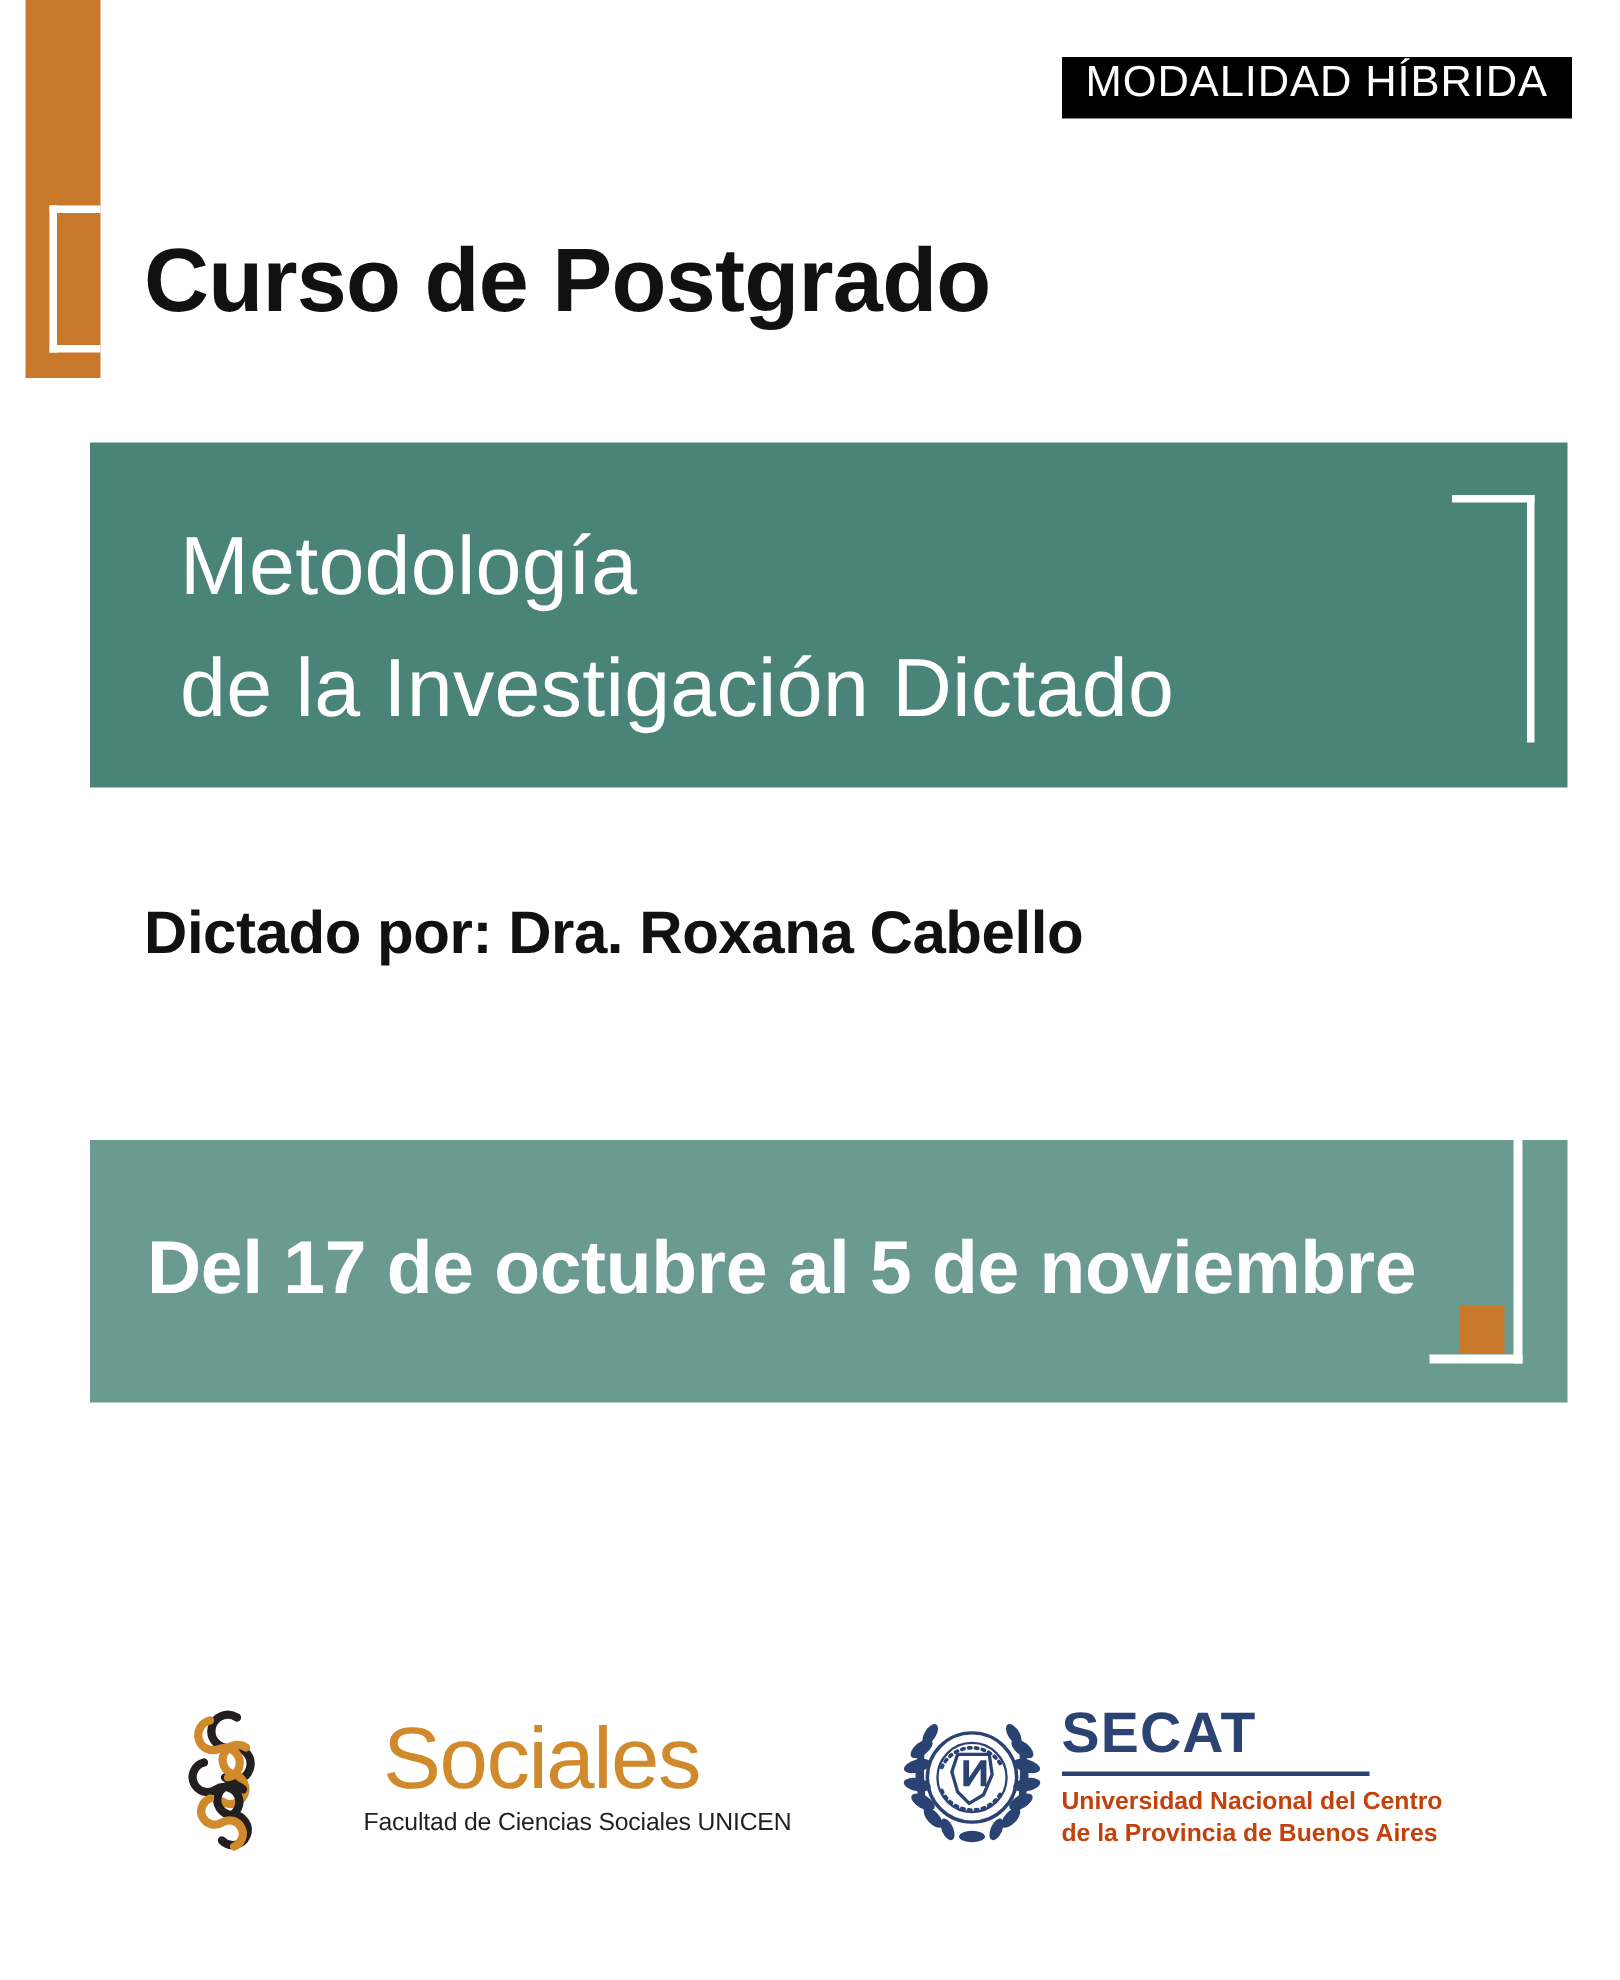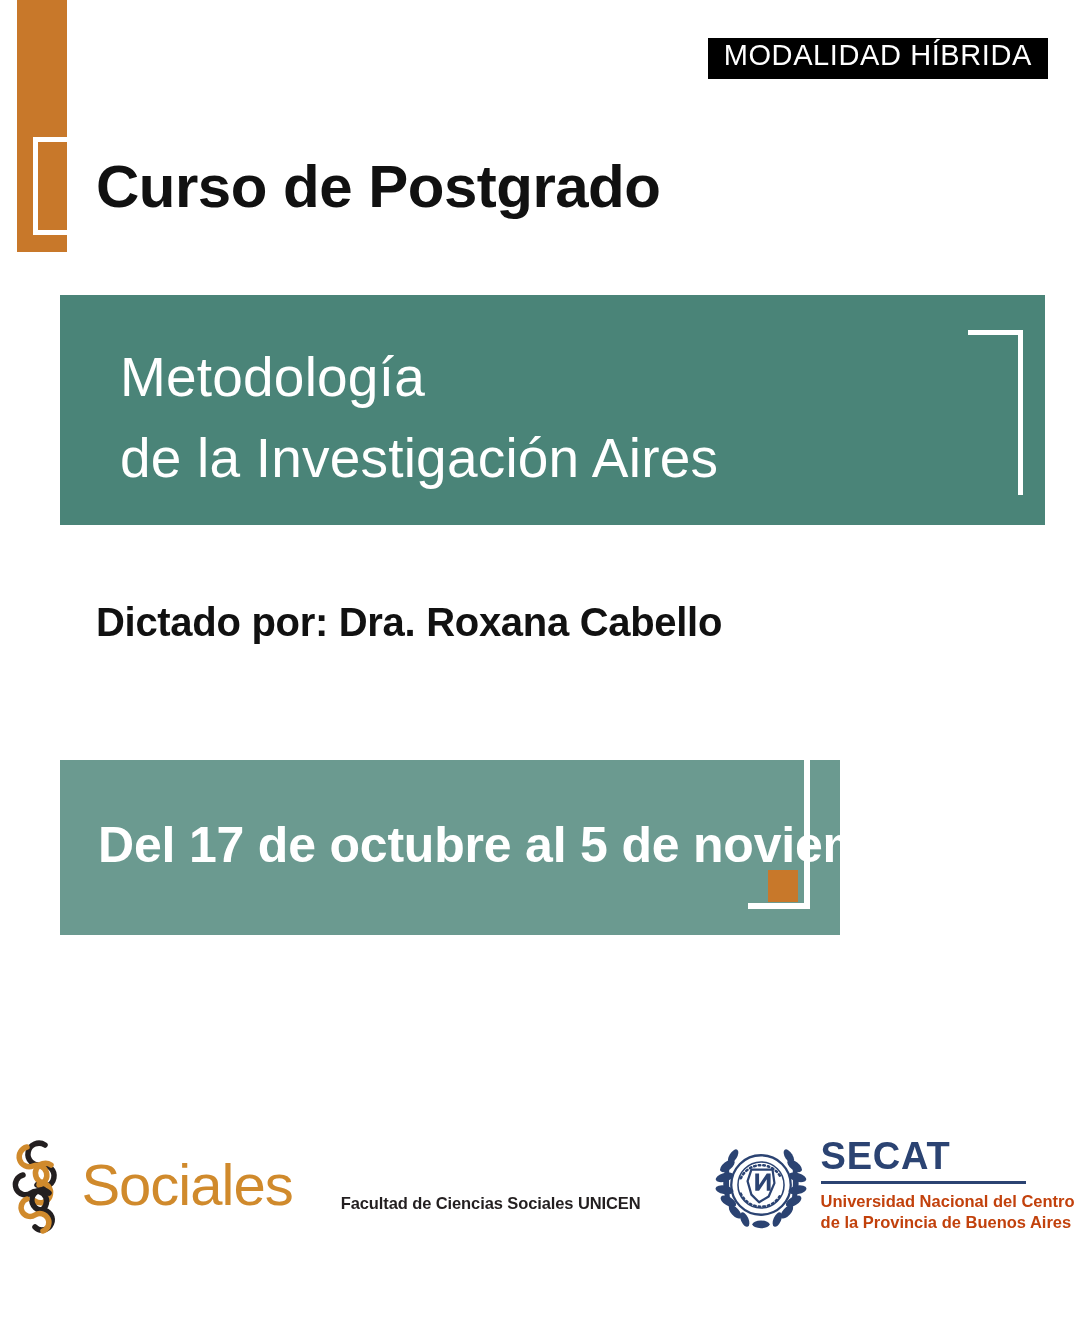--- a/index.html
+++ b/index.html
@@ -111,21 +111,21 @@
     color: #111111;
     letter-spacing: -0.3px;
     white-space: nowrap;
   }
 
   
   .date-block {
     position: absolute;
     left: 60px;
     top: 760px;
-    width: 780px;
+    width: 985px;
     height: 175px;
     background: #6B9A90;
   }
   .date-block .date-text {
     position: absolute;
     left: 38px;
     top: 56px;
     color: #ffffff;
     font-size: 50px;
     font-weight: 700;
@@ -178,31 +178,31 @@
   }
 
   .logo {
     display: flex;
     align-items: center;
     gap: 12px;
   }
 
   
   .sociales-mark { width: 64px; height: 100px; flex: none; }
-  .sociales-text { display: flex; flex-direction: row; align-items: flex-end; }
+  .sociales-text { display: flex; flex-direction: column; align-items: center; }
   .sociales-word {
     font-size: 58px;
     font-weight: 400;
     color: #D08A2C;
     line-height: 0.95;
     letter-spacing: -1px;
   }
   .sociales-sub {
     font-size: 16.5px;
-    font-weight: 700;
+    font-weight: 400;
     color: #231f20;
     letter-spacing: -0.1px;
     margin-top: 5px;
     margin-left: 48px;
   }
 
   
   .secat-crest { width: 96px; height: 96px; flex: none; }
   .secat-text { display: flex; flex-direction: column; align-items: flex-start; }
   .secat-word {
@@ -234,21 +234,21 @@
 
   <div class="orange-bar"></div>
   <div class="orange-bracket"></div>
 
   <div class="badge">MODALIDAD HÍBRIDA</div>
 
   <div class="kicker">Curso de Postgrado</div>
 
   <div class="title-block">
     <div class="title-text">Metodología
-de la Investigación Aires</div>
+de la Investigación Dictado</div>
     <div class="title-bracket"></div>
   </div>
 
   <div class="lecturer">Dictado por: Dra. Roxana Cabello</div>
 
   <div class="date-block">
     <div class="date-text">Del 17 de octubre al 5 de noviembre</div>
     <div class="date-bracket"></div>
     <div class="date-square"></div>
   </div>

